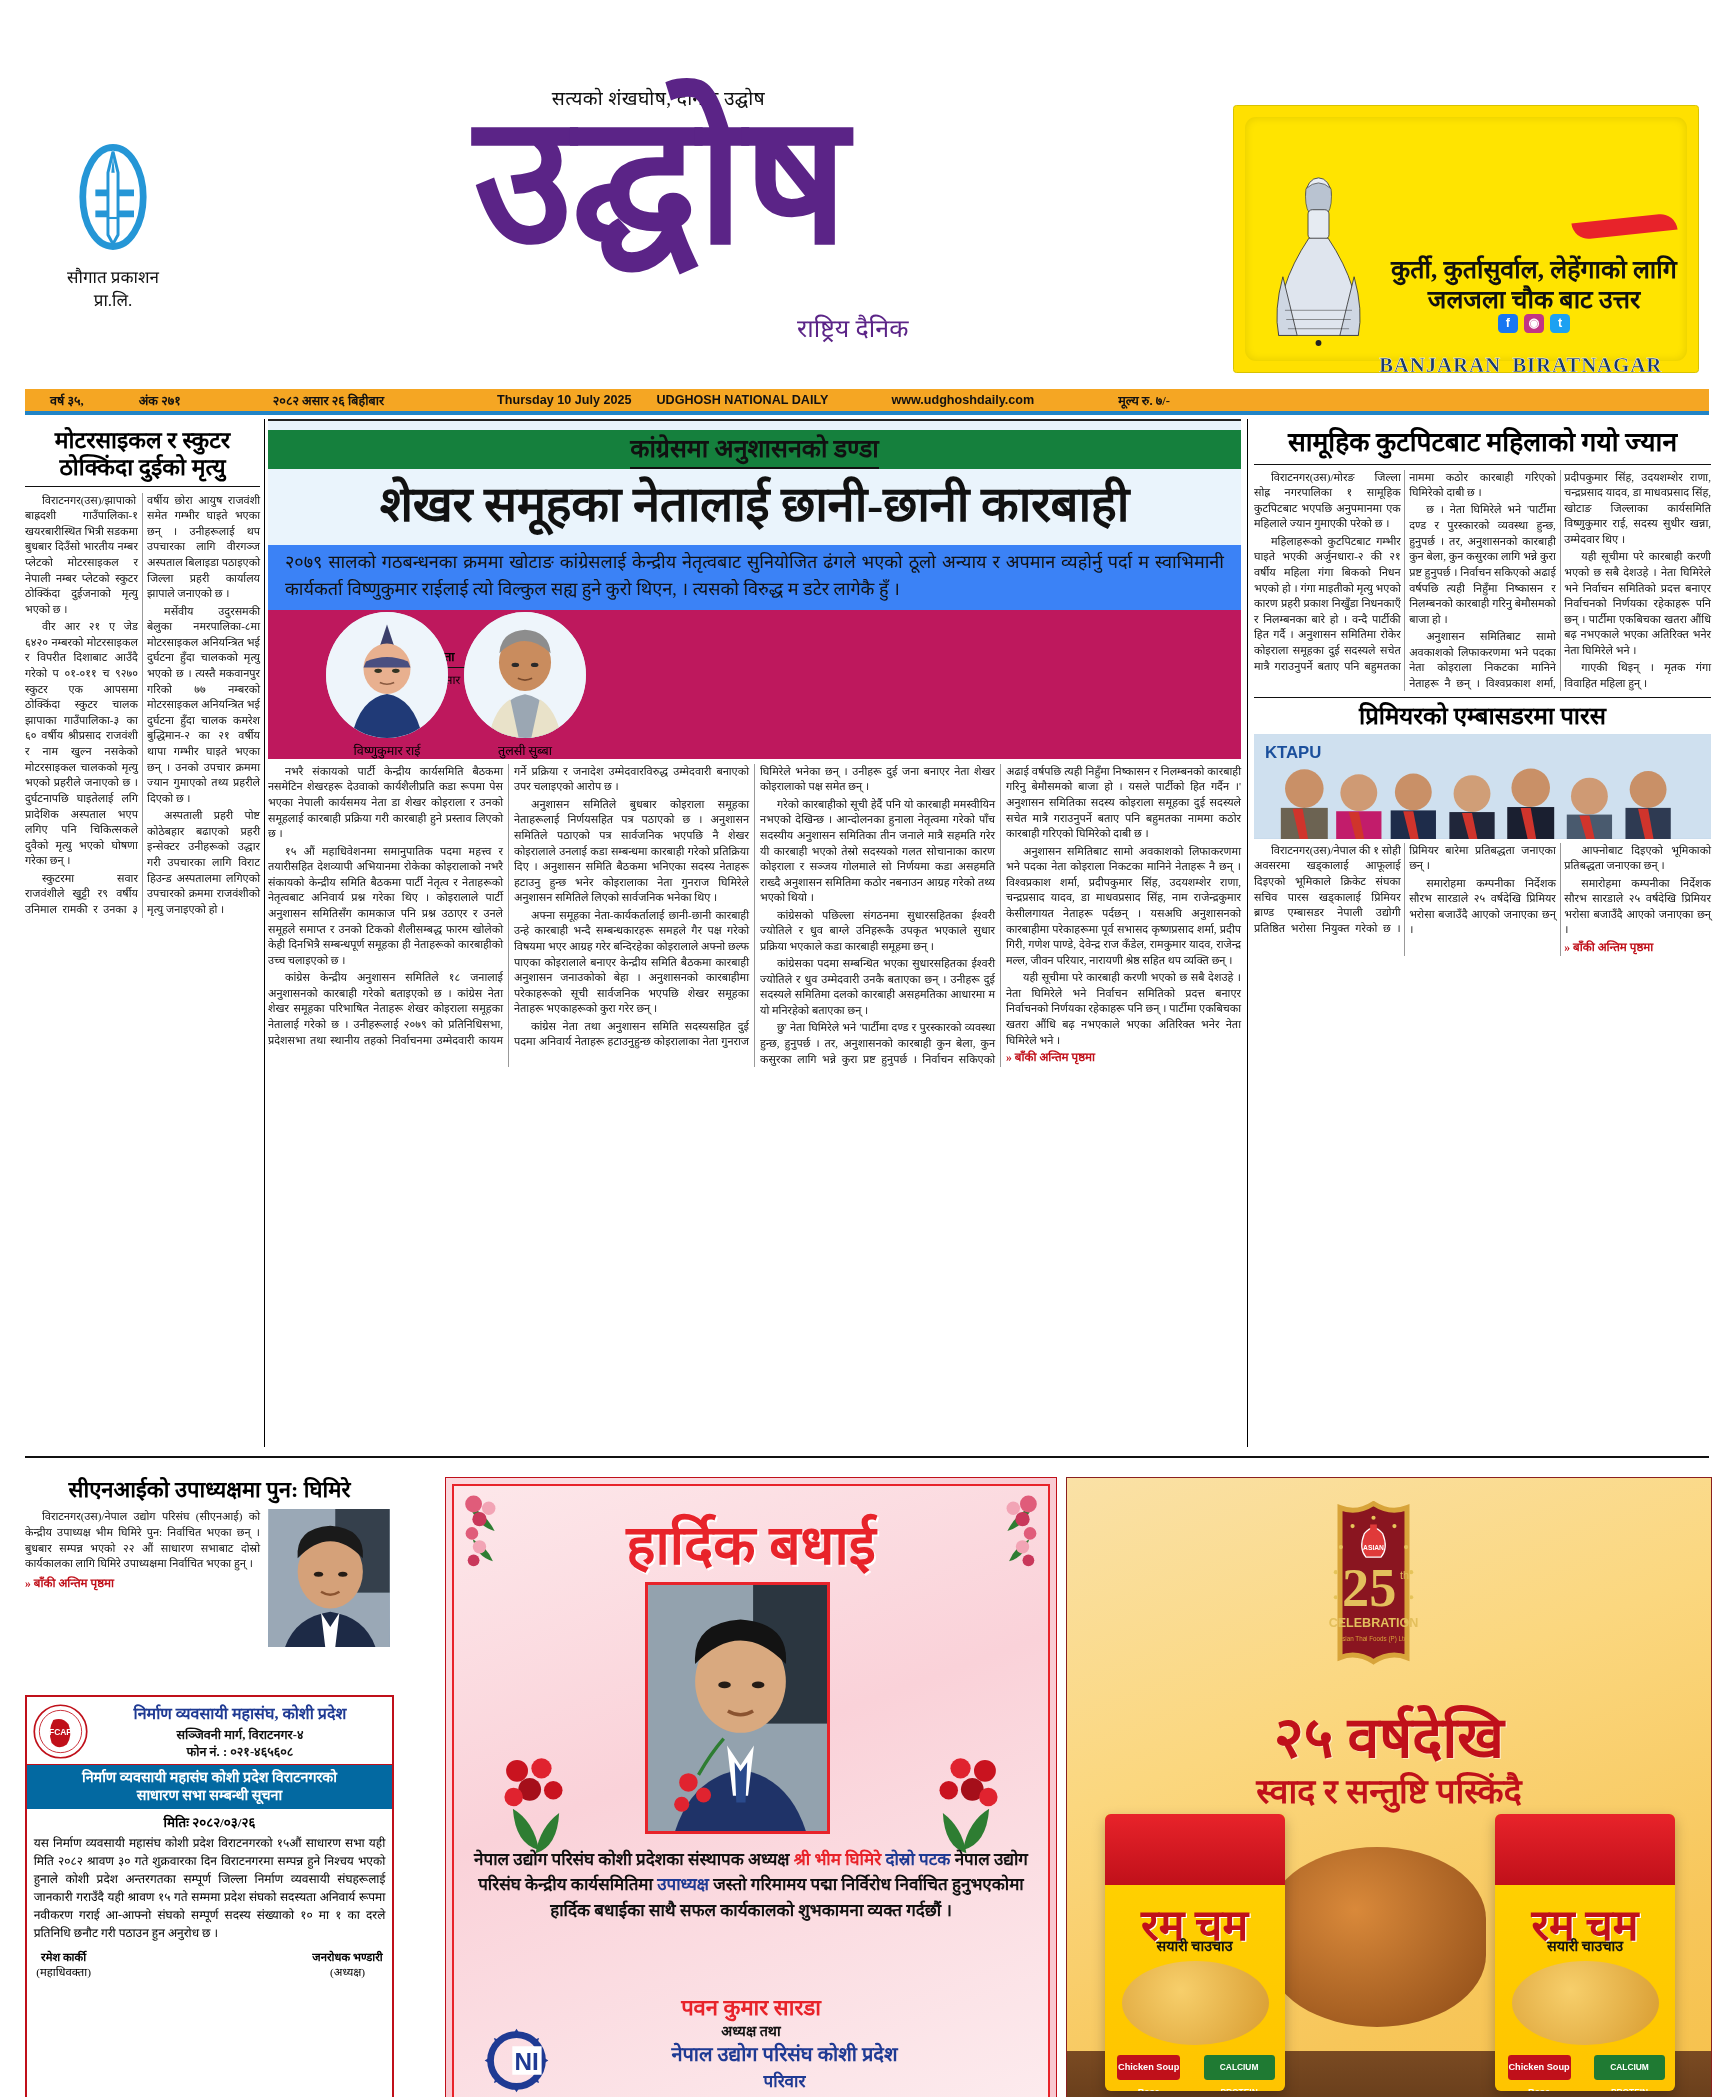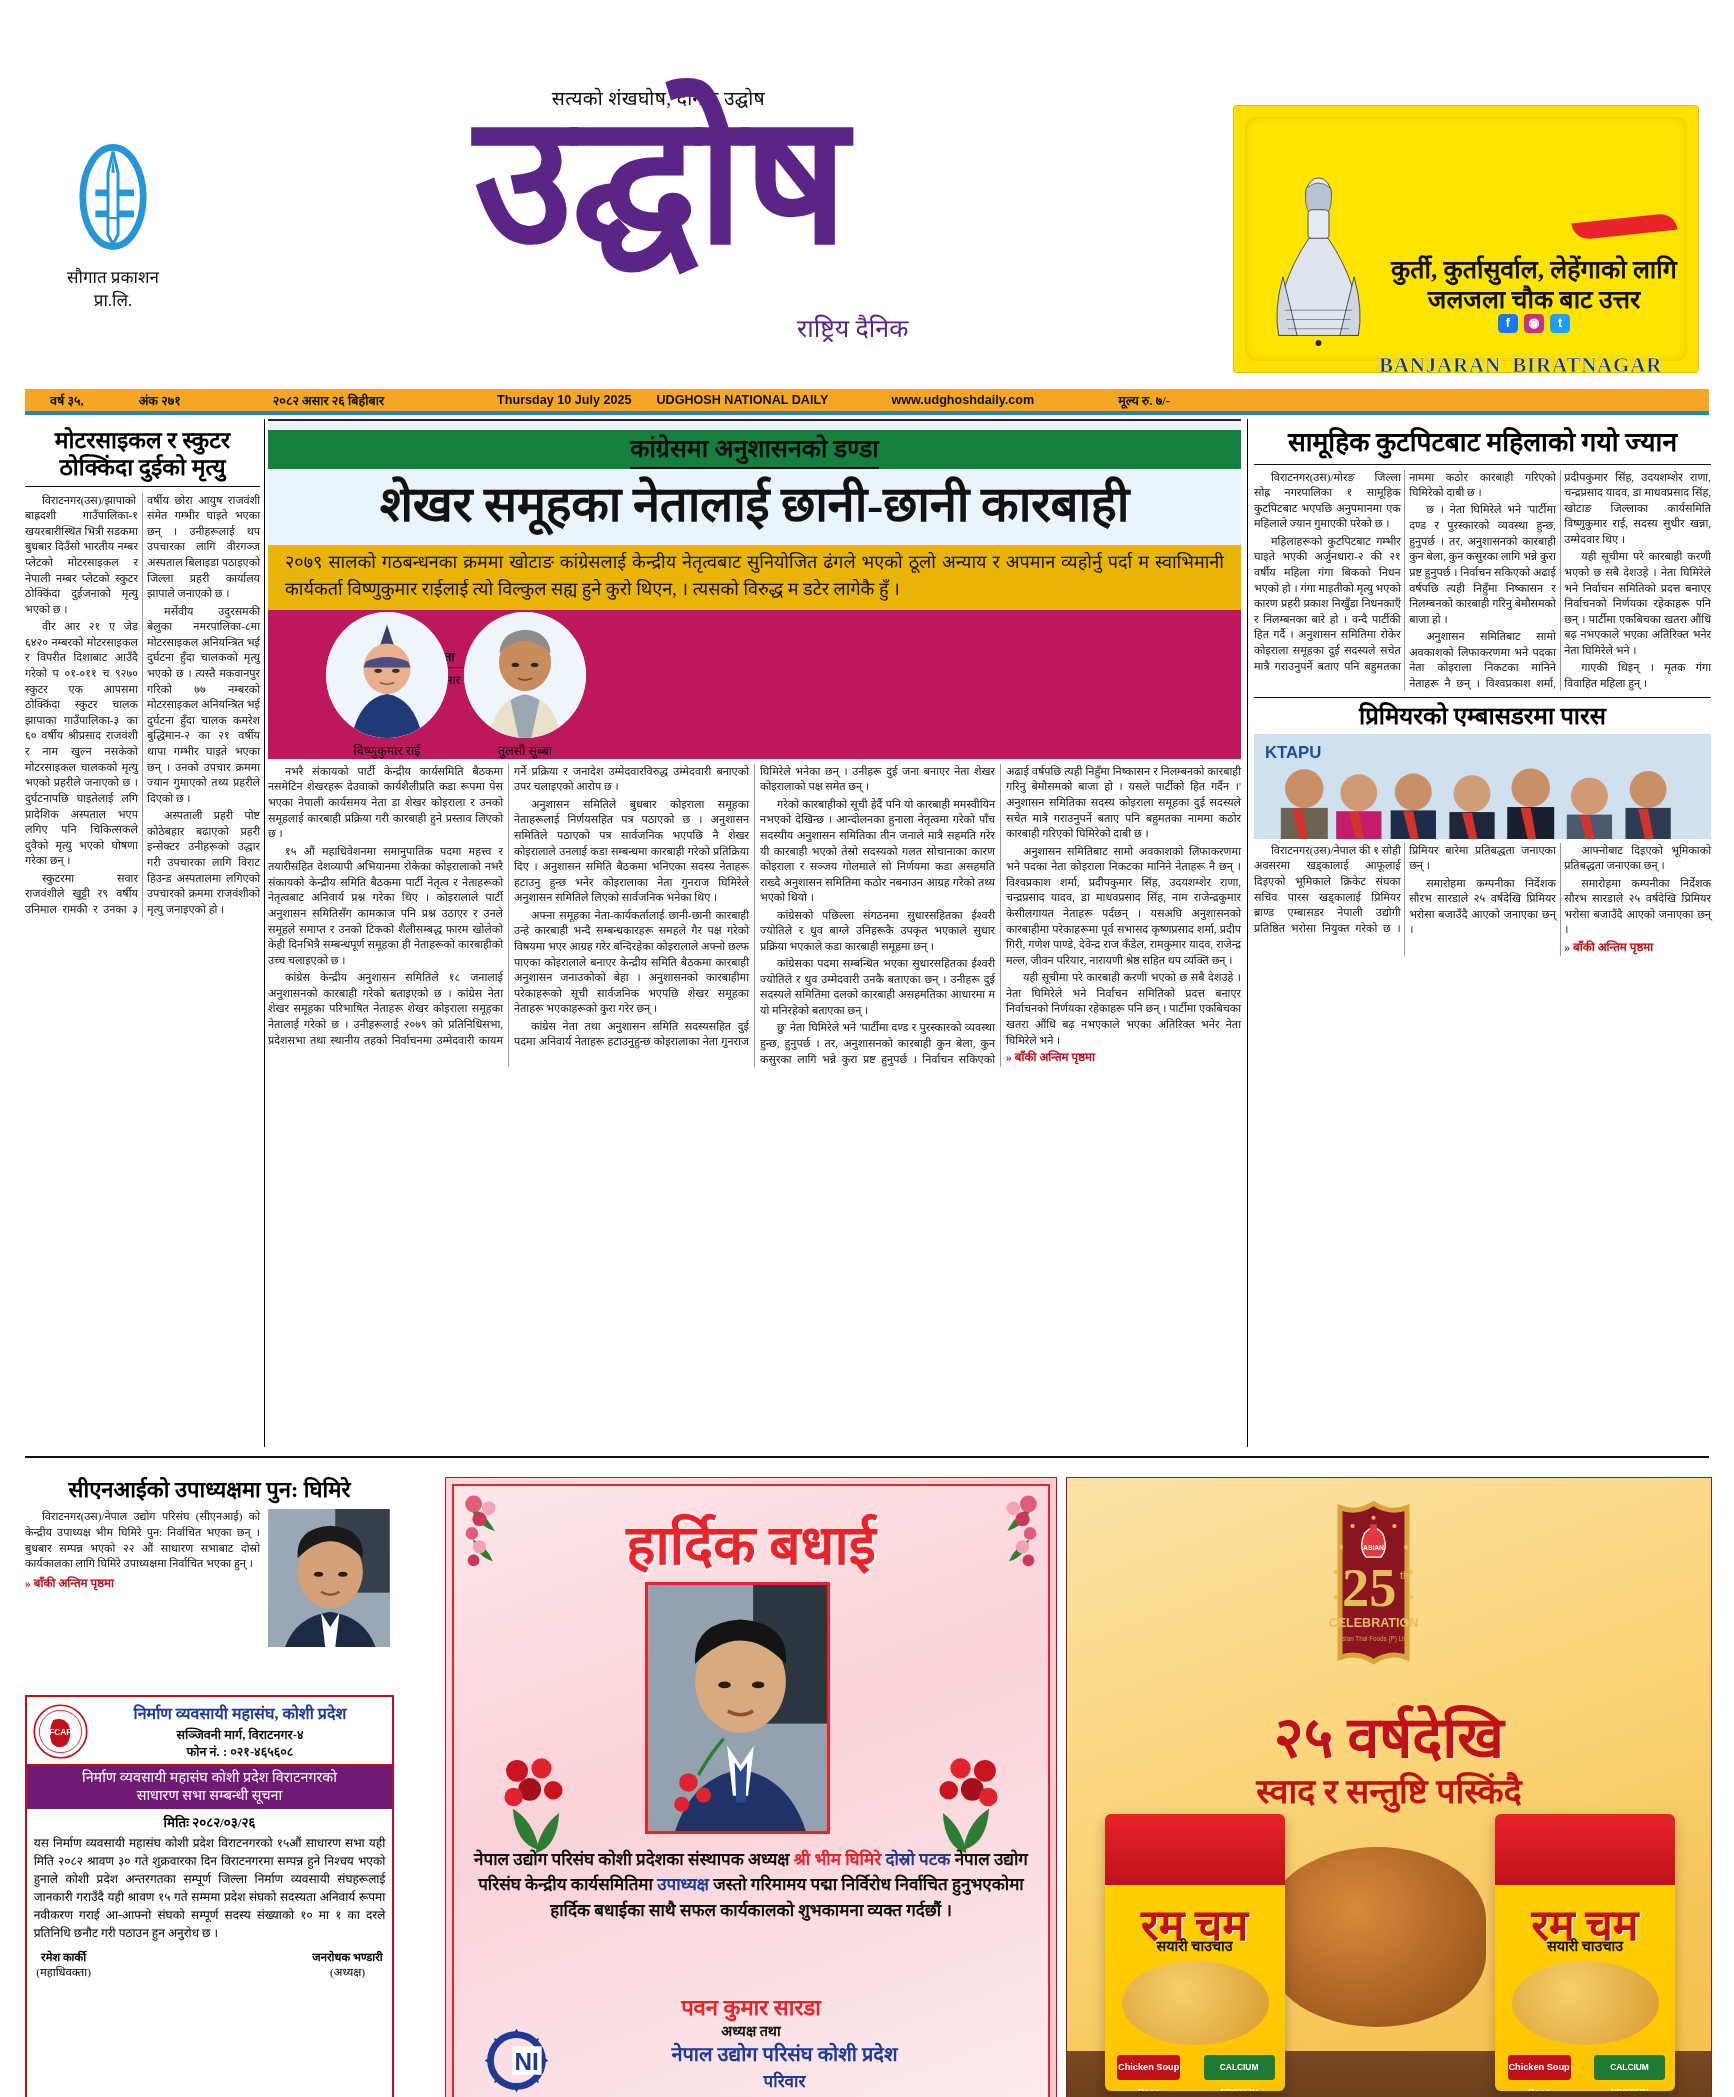--- a/index.html
+++ b/index.html
@@ -92,21 +92,21 @@
   .center { position:absolute; left:268px; top:419px; width:973px; }
   .kicker-box { border-top:2.5px solid #222; border-bottom:0; background:#EAF4FC; padding:9.2px 0 3.4px; }
   .kicker { font-size:25px; text-align:center; font-weight:bold; color:#111;
             display:inline-block; border-bottom:2.1px solid #111; padding-bottom:2.5px; }
   .kicker-wrap { text-align:center; background:#15803d; }
   .main-head { background:#EAF4FC; text-align:center; font-size:49px; font-weight:bold;
                color:#111; line-height:1.18; padding:4.2px 12.6px 11px; letter-spacing:-0.4px; }
   .byline-box { position:absolute; left:88px; top:229px; width:122px; text-align:center; }
   .byline-box .b1 { font-size:12.6px; font-weight:bold; border-bottom:0.8px solid #111; padding-bottom:1.7px; }
   .byline-box .b2 { font-size:11.7px; margin-top:3.4px; }
-  .standfirst { background:#eab308; font-size:18px; line-height:1.5; text-align:justify;
+  .standfirst { background:#3b82f6; font-size:18px; line-height:1.5; text-align:justify;
                 padding:4.2px 17px 6.7px; color:#111; }
   .portraits { background:#be185d; display:flex; justify-content:flex-start; padding:2.5px 50px 0; }
   .portrait { width:138px; text-align:center; }
   .pimg { width:122px; height:126px; border-radius:50%; margin:0 auto; overflow:hidden;
           background:#d5dee6; position:relative; }
   .pcap { font-size:12.6px; margin-top:3.4px; font-weight:normal; }
   .center-body { margin-top:5px; }
   .center-body .col4 { column-count:4; column-gap:11px; column-rule:0.4px solid #999; }
 
   
@@ -129,21 +129,21 @@
 
   
   .fcap { position:absolute; left:25px; top:1695px; width:369px; height:495px;
           border:2.1px solid #C0101A; background:#fff; }
   .fcap-top { display:flex; align-items:center; gap:5.9px; padding:5px 5.9px 3.4px; border-bottom:1.7px solid #C0101A;}
   .fcap-seal { width:55px; height:55px; flex:0 0 55px; position:relative; }
   .fcap-titles { flex:1; text-align:center; }
   .fcap-t1 { font-size:16px; font-weight:bold; color:#1F3A93; }
   .fcap-t2 { font-size:12.6px; font-weight:bold; color:#111; margin-top:1.7px; }
   .fcap-t3 { font-size:12.6px; font-weight:bold; color:#111; margin-top:0.8px; }
-  .fcap-band { background:#701a75; color:#fff; text-align:center; font-weight:normal;
+  .fcap-band { background:#0369a1; color:#fff; text-align:center; font-weight:bold;
                font-size:14.3px; line-height:1.25; padding:4.2px 3.4px; }
   .fcap-date { text-align:center; font-weight:bold; font-size:13.4px; padding:4.2px 0 2.5px; }
   .fcap-body { font-size:12px; line-height:1.5; text-align:justify; padding:0 6.7px 3.4px; }
   .fcap-sign { display:flex; justify-content:space-between; padding:4.2px 9.2px 5px; }
   .fcap-sign div { text-align:center; font-size:11.3px; }
   .fcap-sign .nm { font-weight:bold; }
 
   
   .badhai { position:absolute; left:445px; top:1477px; width:612px; height:713px;
             border:1.7px solid #C0101A; background:#FBD9DE;

